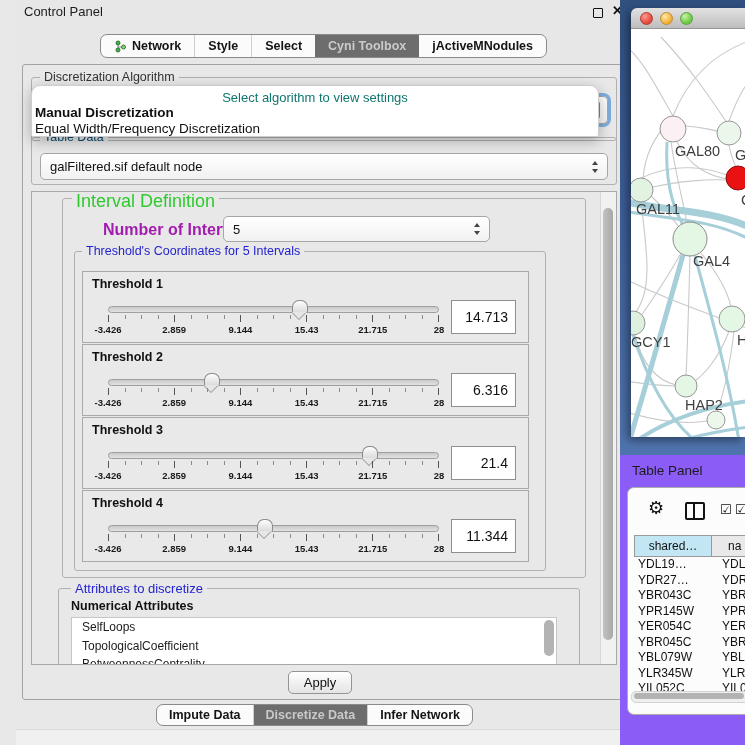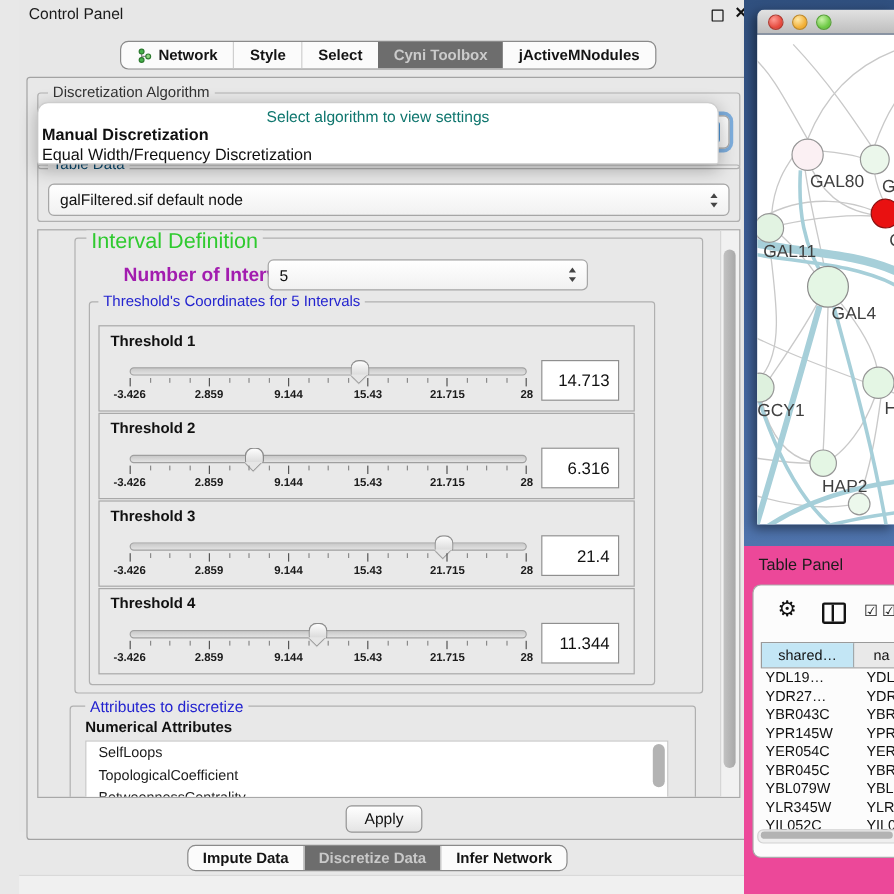--- a/index.html
+++ b/index.html
@@ -72,21 +72,21 @@
   
   .desktop{position:absolute;left:620px;top:0;width:125px;height:455px;background:linear-gradient(180deg,#30507f 0%,#3c5d97 45%,#4f74ad 100%);}
   .net-window{position:absolute;left:11px;top:8px;width:114px;height:429px;border-radius:6px 0 0 0;box-shadow:-3px 3px 10px rgba(0,0,0,.45);}
   .net-titlebar{position:relative;height:20px;background:linear-gradient(#e2e2e2,#bdbdbd);border-bottom:1px solid #979797;border-radius:6px 0 0 0;}
   .light{position:absolute;top:4px;width:11px;height:11px;border-radius:50%;}
   .light.red{left:9px;background:radial-gradient(circle at 35% 30%,#ff9a92,#e5493d 65%);border:1px solid #b03a30;}
   .light.yellow{left:29px;background:radial-gradient(circle at 35% 30%,#ffe9a8,#f2af36 65%);border:1px solid #c08a28;}
   .light.green{left:49px;background:radial-gradient(circle at 35% 30%,#c9f2a8,#6cc944 65%);border:1px solid #56a236;}
   .net-canvas{position:relative;height:408px;background:#fff;overflow:hidden;}
   
-  .table-area{position:absolute;left:620px;top:455px;width:125px;height:290px;background:#ec4899;}
+  .table-area{position:absolute;left:620px;top:455px;width:125px;height:290px;background:#8b5cf6;}
   .tp-title{position:absolute;left:12px;top:8px;font-size:13.5px;color:#1c1c1c;}
   .table-card{position:absolute;left:7px;top:32px;width:132px;height:226px;background:#fcfcfc;border:1px solid #ababab;border-radius:7px;}
   .gear{position:absolute;left:20px;top:9px;font-size:18px;color:#111;font-family:"DejaVu Sans",sans-serif;}
   .col-icon{position:absolute;left:57px;top:14px;width:16px;height:14px;border:2px solid #131313;border-radius:2px;}
   .col-icon::after{content:"";position:absolute;left:6px;top:0;bottom:0;width:2px;background:#131313;}
   .chk{position:absolute;top:14px;font-size:13px;color:#111;font-family:"DejaVu Sans",sans-serif;}
   .chk.c1{left:92px;} .chk.c2{left:107px;}
   .tbl{position:absolute;left:6px;top:47px;width:150px;}
   .tbl-head{display:flex;height:22px;border:1px solid #9a9a9a;box-sizing:border-box;}
   .th1{width:76px;background:#c3e6f5;border-right:1px solid #9a9a9a;font-size:12px;color:#111;text-align:center;line-height:20px;}

